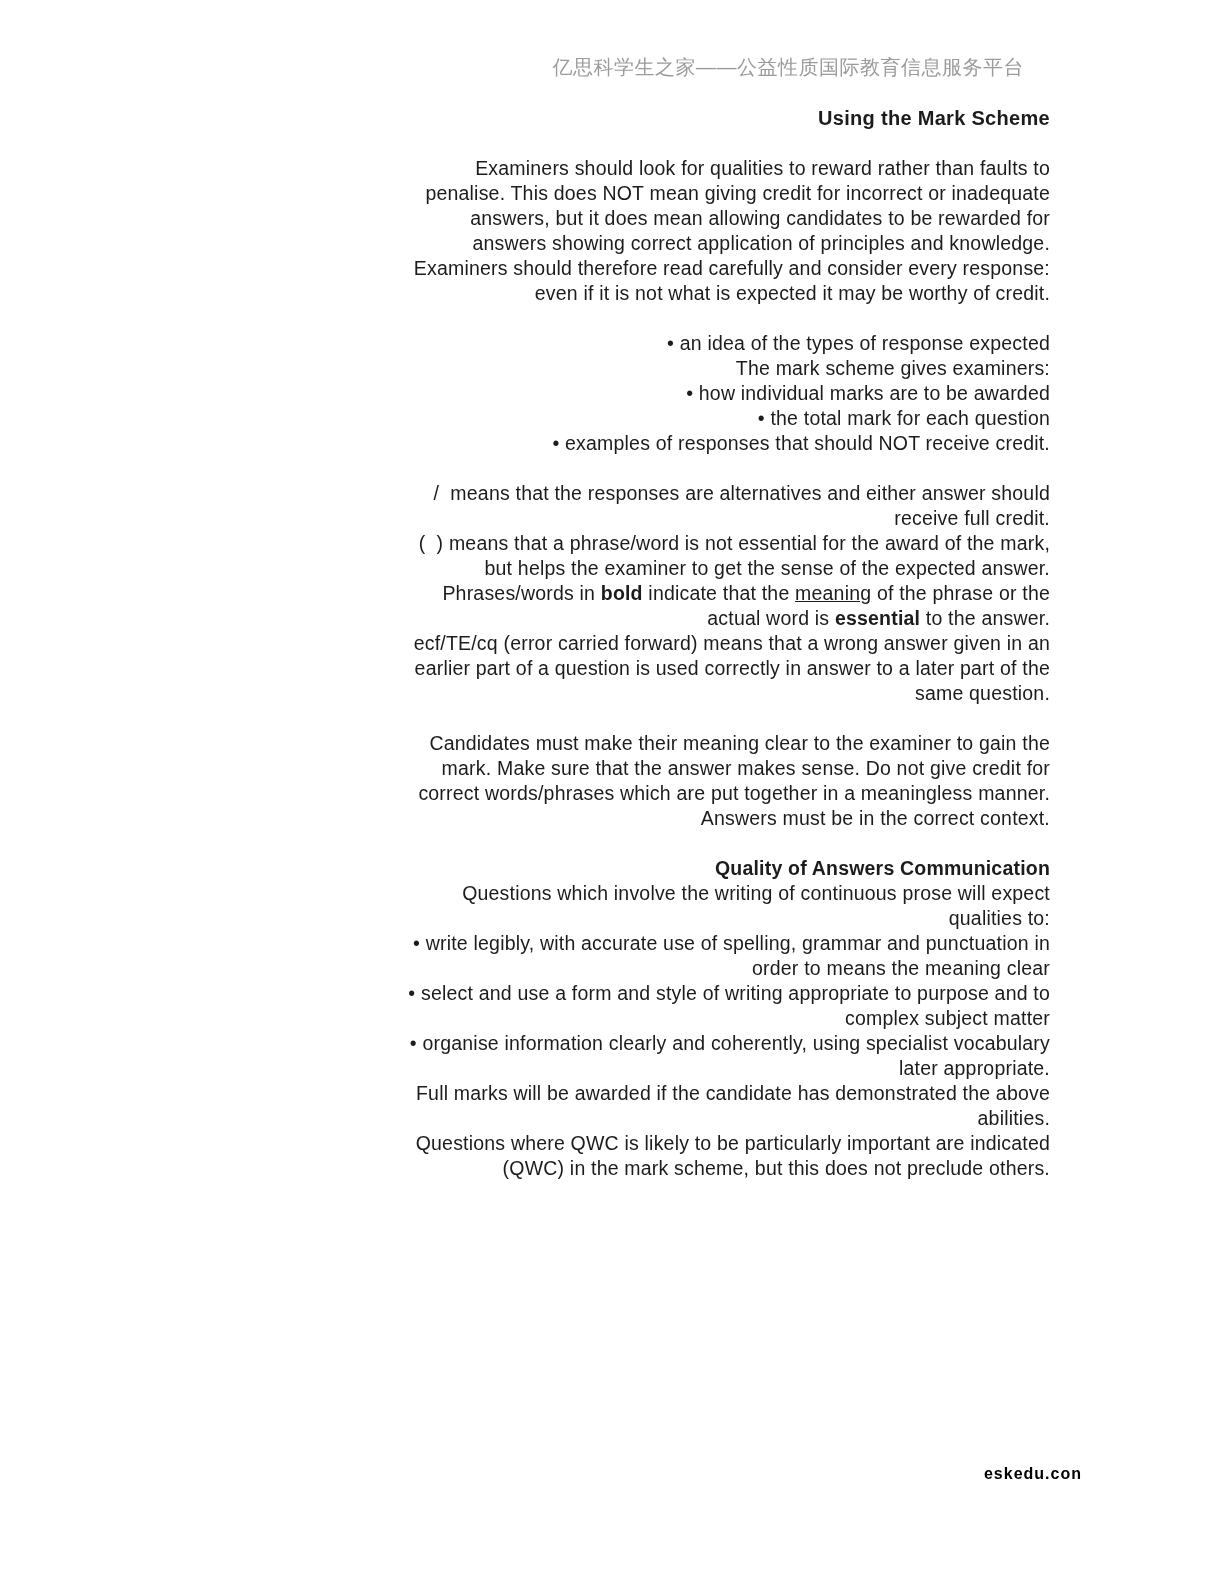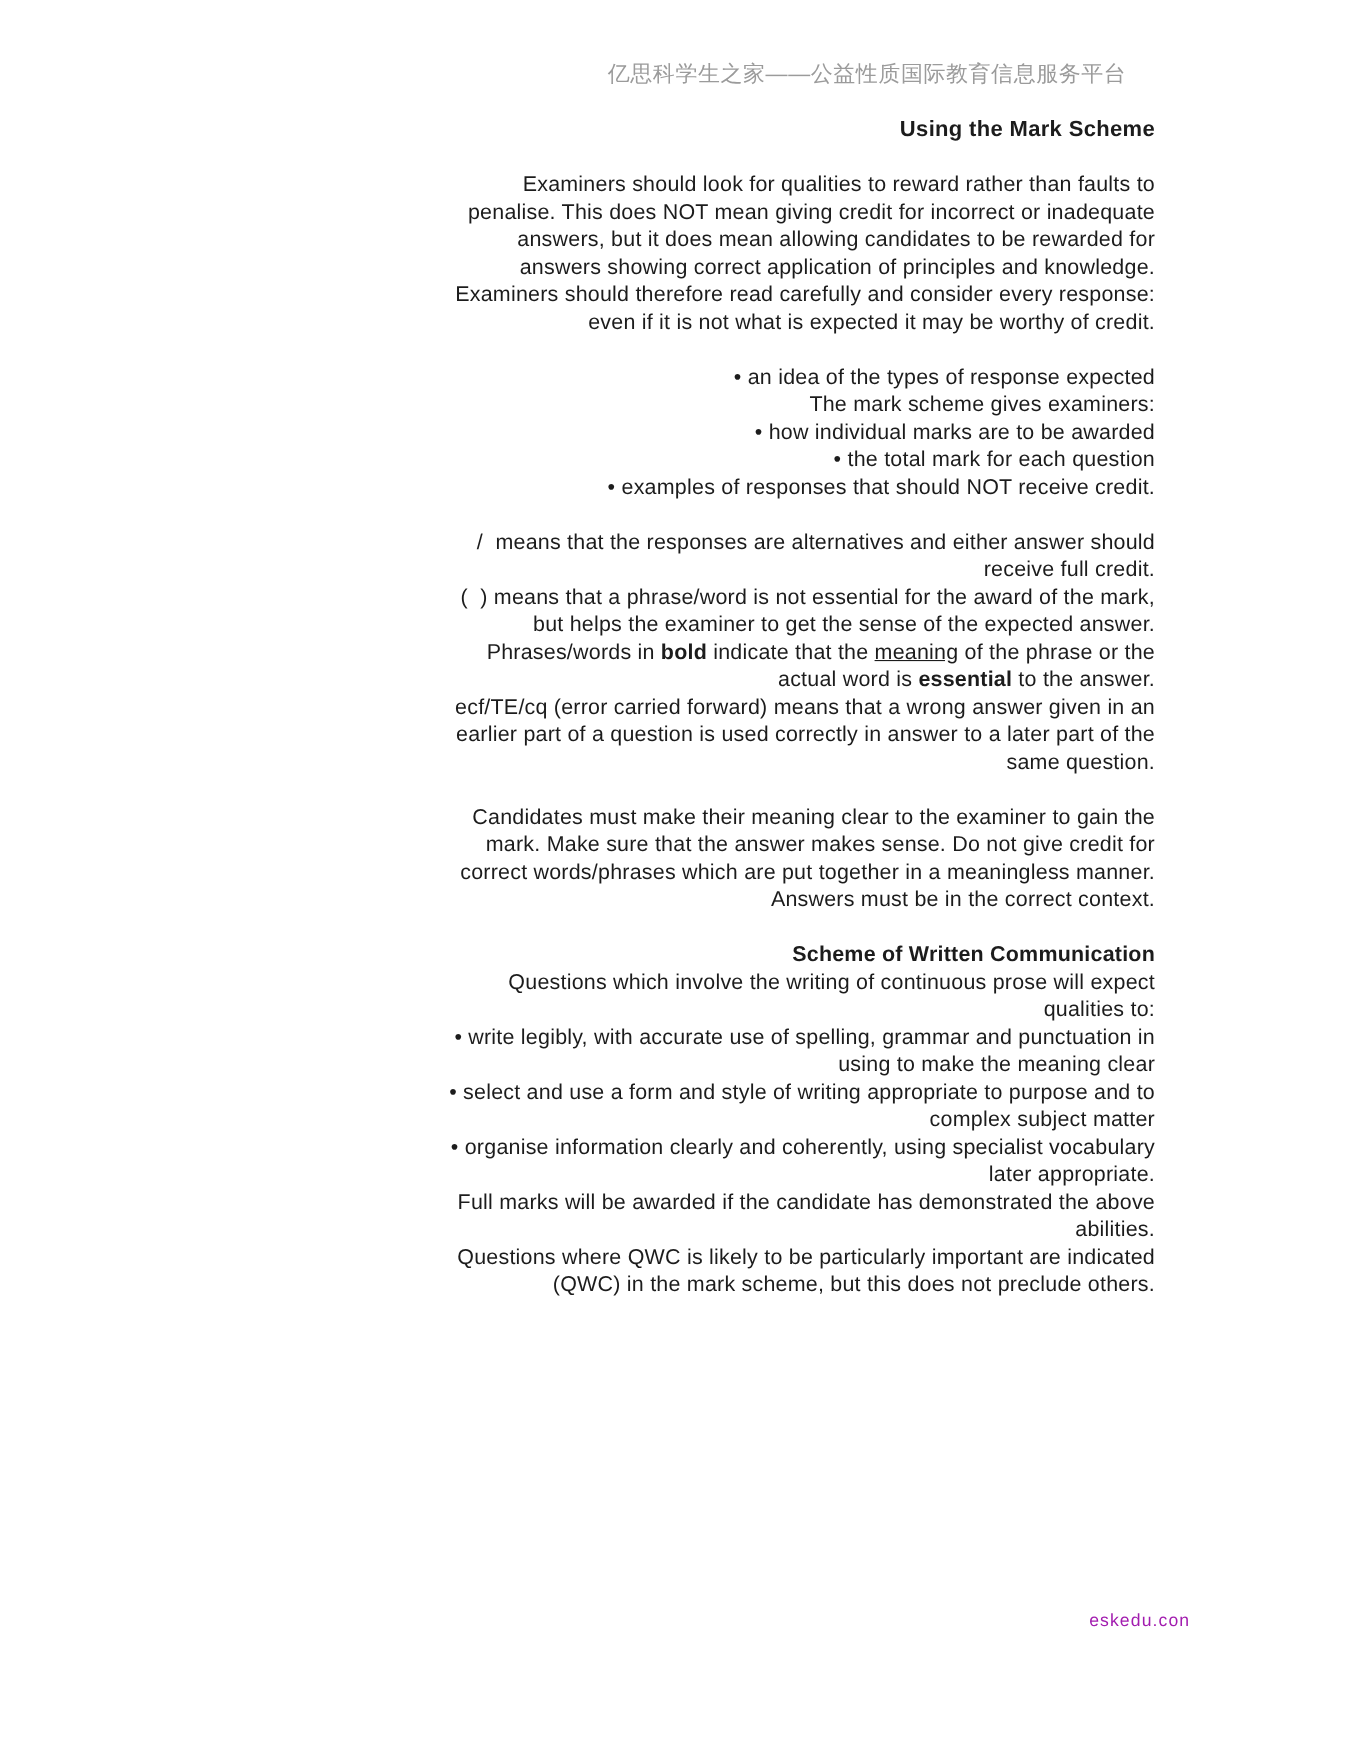--- a/index.html
+++ b/index.html
@@ -22,21 +22,22 @@
     font-size: 20px;
     letter-spacing: 0.5px;
     color: #9b9b9b;
   }
   .watermark-footer {
     position: absolute;
     top: 1465px;
     right: 142px;
     font-size: 16px;
     letter-spacing: 1px;
-    color: #a21caf;
+    color: #000000;
+    font-weight: bold;
   }
   .doc {
     position: absolute;
     left: 220px;
     top: 106px;
     width: 830px;
     text-align: right;
   }
   .doc-title {
     font-weight: bold;
@@ -98,27 +99,27 @@
         <div class="doc-line"><span>earlier part of a question is used correctly in answer to a later part of the</span></div>
         <div class="doc-line"><span>same question.</span></div>
       </div>
       <div class="doc-block">
         <div class="doc-line"><span>Candidates must make their meaning clear to the examiner to gain the</span></div>
         <div class="doc-line"><span>mark. Make sure that the answer makes sense. Do not give credit for</span></div>
         <div class="doc-line"><span>correct words/phrases which are put together in a meaningless manner.</span></div>
         <div class="doc-line"><span>Answers must be in the correct context.</span></div>
       </div>
       <div class="doc-block heading">
-        <div class="doc-line"><span>Scheme of Written Communication</span></div>
+        <div class="doc-line"><span>Quality of Answers Communication</span></div>
       </div>
       <div class="doc-block">
         <div class="doc-line"><span>Questions which involve the writing of continuous prose will expect</span></div>
         <div class="doc-line"><span>qualities to:</span></div>
         <div class="doc-line"><span>• write legibly, with accurate use of spelling, grammar and punctuation in</span></div>
-        <div class="doc-line"><span>using to make the meaning clear</span></div>
+        <div class="doc-line"><span>order to means the meaning clear</span></div>
         <div class="doc-line"><span>• select and use a form and style of writing appropriate to purpose and to</span></div>
         <div class="doc-line"><span>complex subject matter</span></div>
         <div class="doc-line"><span>• organise information clearly and coherently, using specialist vocabulary</span></div>
         <div class="doc-line"><span>later appropriate.</span></div>
         <div class="doc-line"><span>Full marks will be awarded if the candidate has demonstrated the above</span></div>
         <div class="doc-line"><span>abilities.</span></div>
         <div class="doc-line"><span>Questions where QWC is likely to be particularly important are indicated</span></div>
         <div class="doc-line"><span>(QWC) in the mark scheme, but this does not preclude others.</span></div>
       </div>
     </div>

